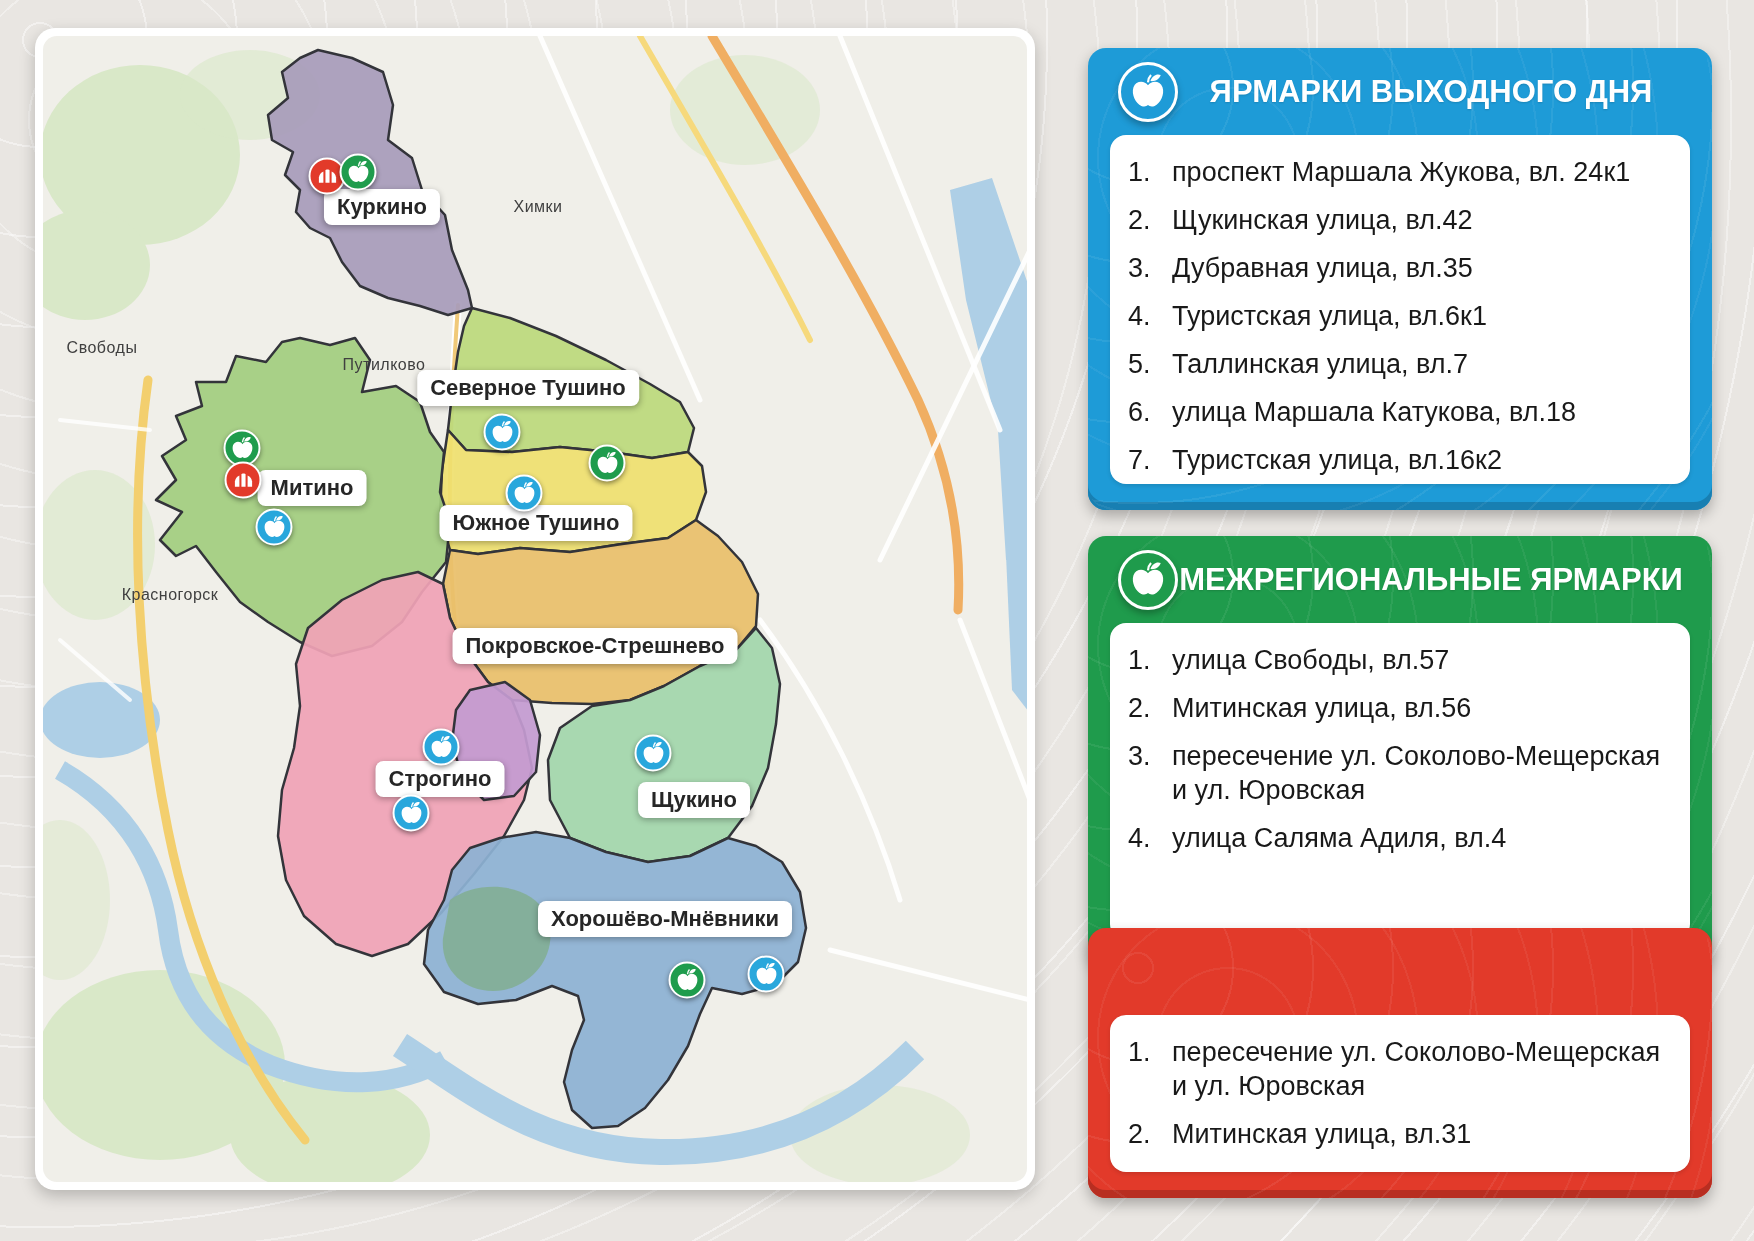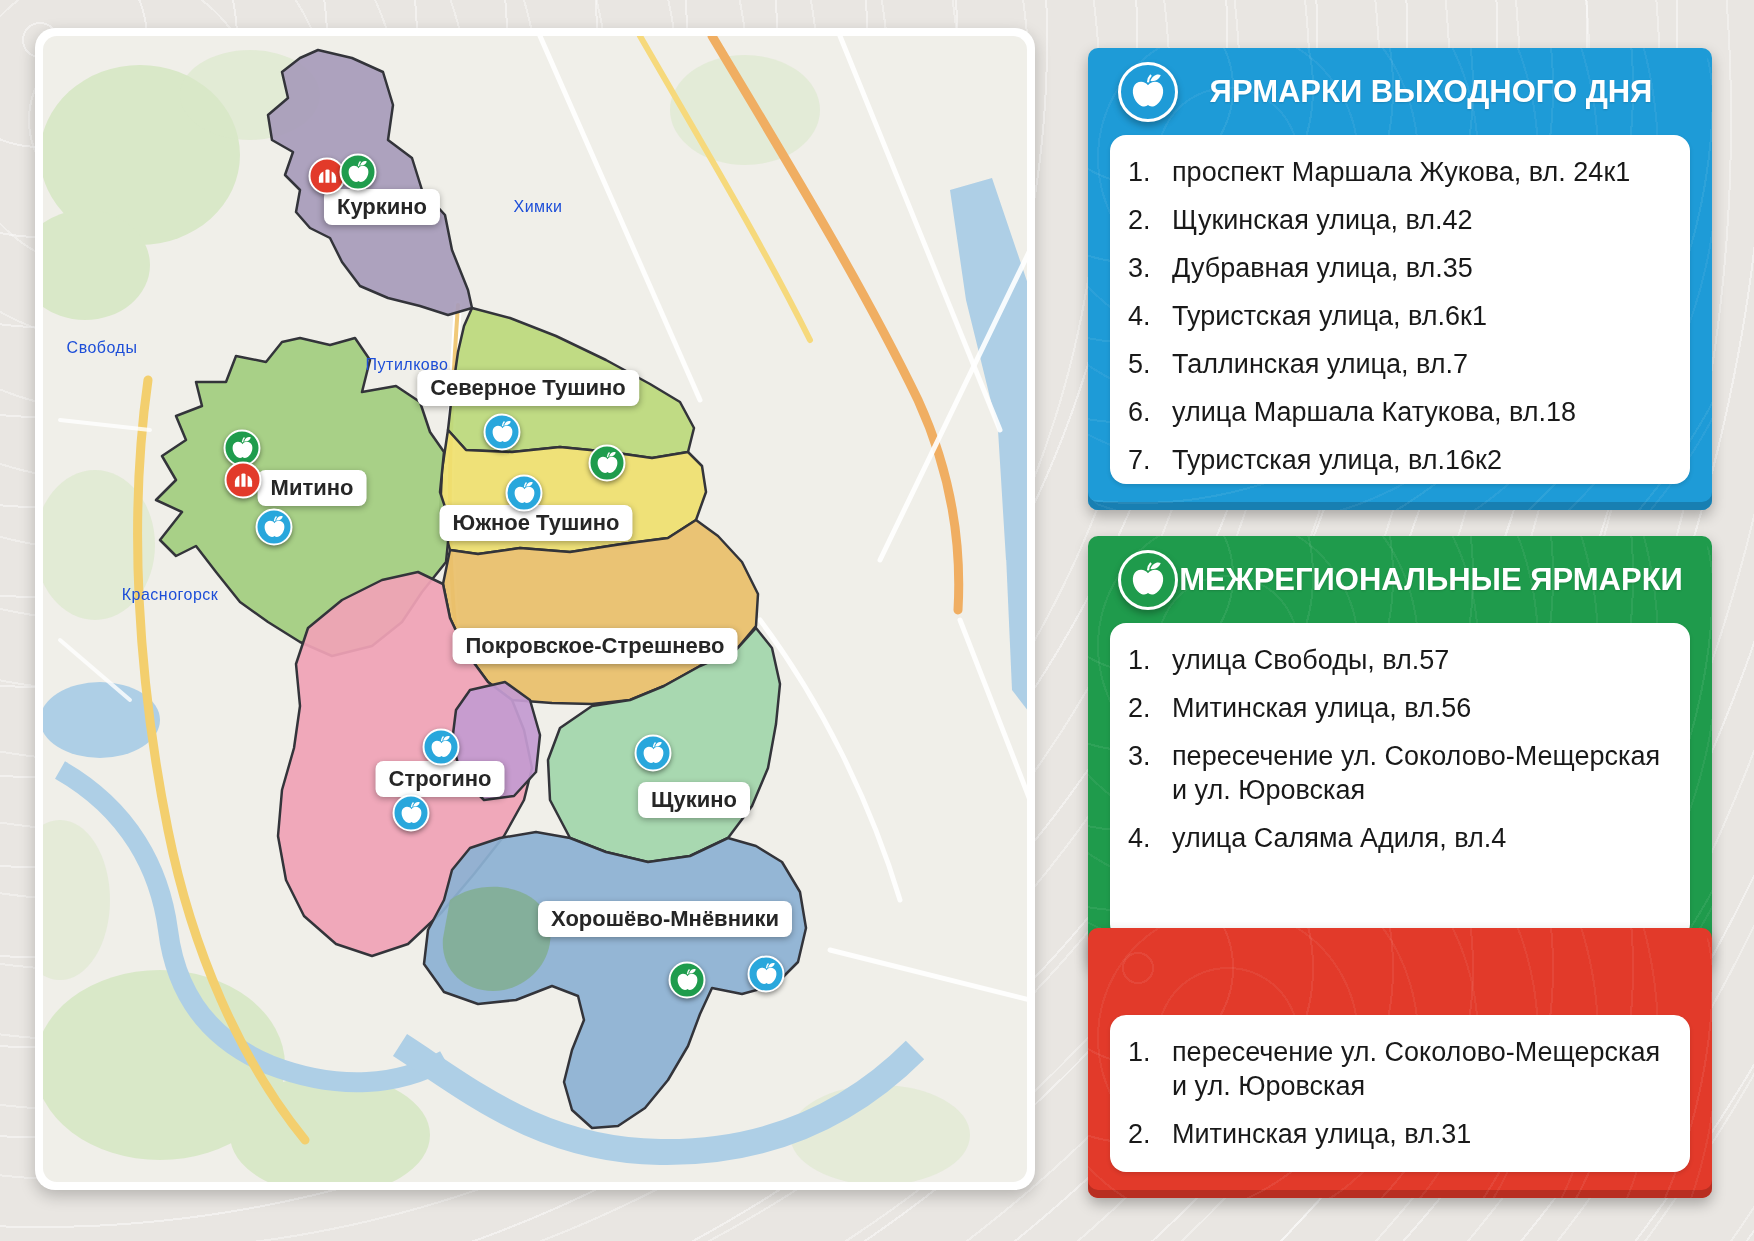--- a/index.html
+++ b/index.html
@@ -28,34 +28,34 @@
   .mapsvg{position:absolute;left:0;top:0;width:100%;height:100%;}
 
   .district-label{
     position:absolute;transform:translate(-50%,-50%);
     background:#fff;border-radius:8px;padding:5px 13px;
     font-weight:700;font-size:22px;color:#262626;white-space:nowrap;
     box-shadow:0 2px 6px rgba(0,0,0,.3);
   }
   .bg-label{
     position:absolute;transform:translate(-50%,-50%);
-    font-size:16px;color:#1d4ed8;white-space:nowrap;letter-spacing:.5px;
+    font-size:16px;color:#404040;white-space:nowrap;letter-spacing:.5px;
   }
   .marker{
     position:absolute;width:37px;height:37px;border-radius:50%;
     border:2.5px solid #fff;box-sizing:border-box;
     transform:translate(-50%,-50%);
     box-shadow:0 2px 5px rgba(0,0,0,.45);
     display:flex;align-items:center;justify-content:center;
   }
   .marker svg{width:30px;height:30px;display:block;}
 
   
   .panel{
-    position:absolute;left:1088px;width:624px;border-radius:10px;
+    position:absolute;left:1088px;width:624px;border-radius:18px;
     background:var(--c);
     box-shadow: inset 0 -8px 0 var(--cd), 0 6px 14px rgba(0,0,0,.28);
   }
   .panel::before{ 
     content:"";position:absolute;inset:0;border-radius:24px;pointer-events:none;
     background:
       repeating-radial-gradient(circle at 50px 40px, rgba(255,255,255,0) 0 14px, rgba(255,255,255,.07) 14px 16px, rgba(255,255,255,0) 16px 80px),
       repeating-radial-gradient(circle at 140px 110px, rgba(255,255,255,0) 0 9px, rgba(255,255,255,.06) 9px 11px, rgba(255,255,255,0) 11px 60px);
   }
   .panel-weekend{top:48px;height:462px;}
@@ -138,21 +138,21 @@
           <path fill="#a2cd7f" d="M 300,338 L 330,345 L 355,338 L 370,360 L 362,392 L 396,386 L 420,402 L 430,432 L 444,452 L 440,492 L 450,522 L 446,562 L 422,592 L 402,622 L 372,646 L 332,656 L 300,642 L 268,622 L 240,602 L 216,572 L 196,546 L 176,556 L 160,540 L 182,512 L 156,500 L 176,480 L 162,456 L 186,440 L 176,416 L 202,406 L 196,382 L 226,382 L 236,356 L 266,362 L 282,342 Z"></path>
           <path fill="#f0a2b6" d="M 443,584 L 450,618 L 466,652 L 488,682 L 512,700 L 524,730 L 532,768 L 524,800 L 504,836 L 474,874 L 442,912 L 408,944 L 372,956 L 336,944 L 304,916 L 286,880 L 278,836 L 282,790 L 294,748 L 300,706 L 296,664 L 308,628 L 342,600 L 382,580 L 418,572 Z"></path>
           <path fill="#c49bd1" d="M 470,690 L 505,682 L 530,700 L 540,735 L 536,772 L 514,796 L 484,800 L 462,778 L 452,742 L 456,710 Z"></path>
           <path fill="#a3d6ab" d="M 630,700 L 664,686 L 700,666 L 736,650 L 756,628 L 772,648 L 780,684 L 776,724 L 768,768 L 752,806 L 728,838 L 690,856 L 648,862 L 606,852 L 570,838 L 550,800 L 548,760 L 560,728 L 592,706 Z"></path>
           <path fill="#8db2d3" d="M 570,838 L 606,852 L 648,862 L 690,856 L 728,838 L 756,846 L 782,862 L 800,892 L 806,928 L 798,962 L 775,985 L 742,994 L 712,988 L 700,1014 L 688,1046 L 668,1080 L 645,1108 L 618,1126 L 592,1128 L 572,1110 L 564,1082 L 572,1050 L 584,1020 L 578,996 L 552,986 L 516,1000 L 478,1004 L 444,992 L 424,964 L 428,930 L 444,900 L 452,870 L 470,848 L 500,838 L 536,832 Z"></path>
           <path fill="#83ae97" stroke="none" d="M 450,900 C 480,878 532,884 546,914 C 560,946 540,982 504,990 C 468,996 440,972 443,938 Z"></path>
         </g>
       </svg>
       <div id="map-overlays">
           <div class="bg-label" style="left: 495px; top: 171px;">Химки</div>
-          <div class="bg-label" style="left: 364px; top: 329px; text-align: center;">Путилково</div>
+          <div class="bg-label" style="left: 341px; top: 329px; text-align: center;">Путилково</div>
           <div class="bg-label" style="left: 127px; top: 559px;">Красногорск</div>
           <div class="bg-label" style="left: 59px; top: 312px;">Свободы</div>
           <div class="district-label" style="left: 339px; top: 171px;">Куркино</div>
           <div class="district-label" style="left: 485px; top: 352px;">Северное Тушино</div>
           <div class="district-label" style="left: 493px; top: 487px;">Южное Тушино</div>
           <div class="district-label" style="left: 269px; top: 452px;">Митино</div>
           <div class="district-label" style="left: 552px; top: 610px;">Покровское-Стрешнево</div>
           <div class="district-label" style="left: 397px; top: 743px;">Строгино</div>
           <div class="district-label" style="left: 651px; top: 764px;">Щукино</div>
           <div class="district-label" style="left: 622px; top: 883px;">Хорошёво-Мнёвники</div>

